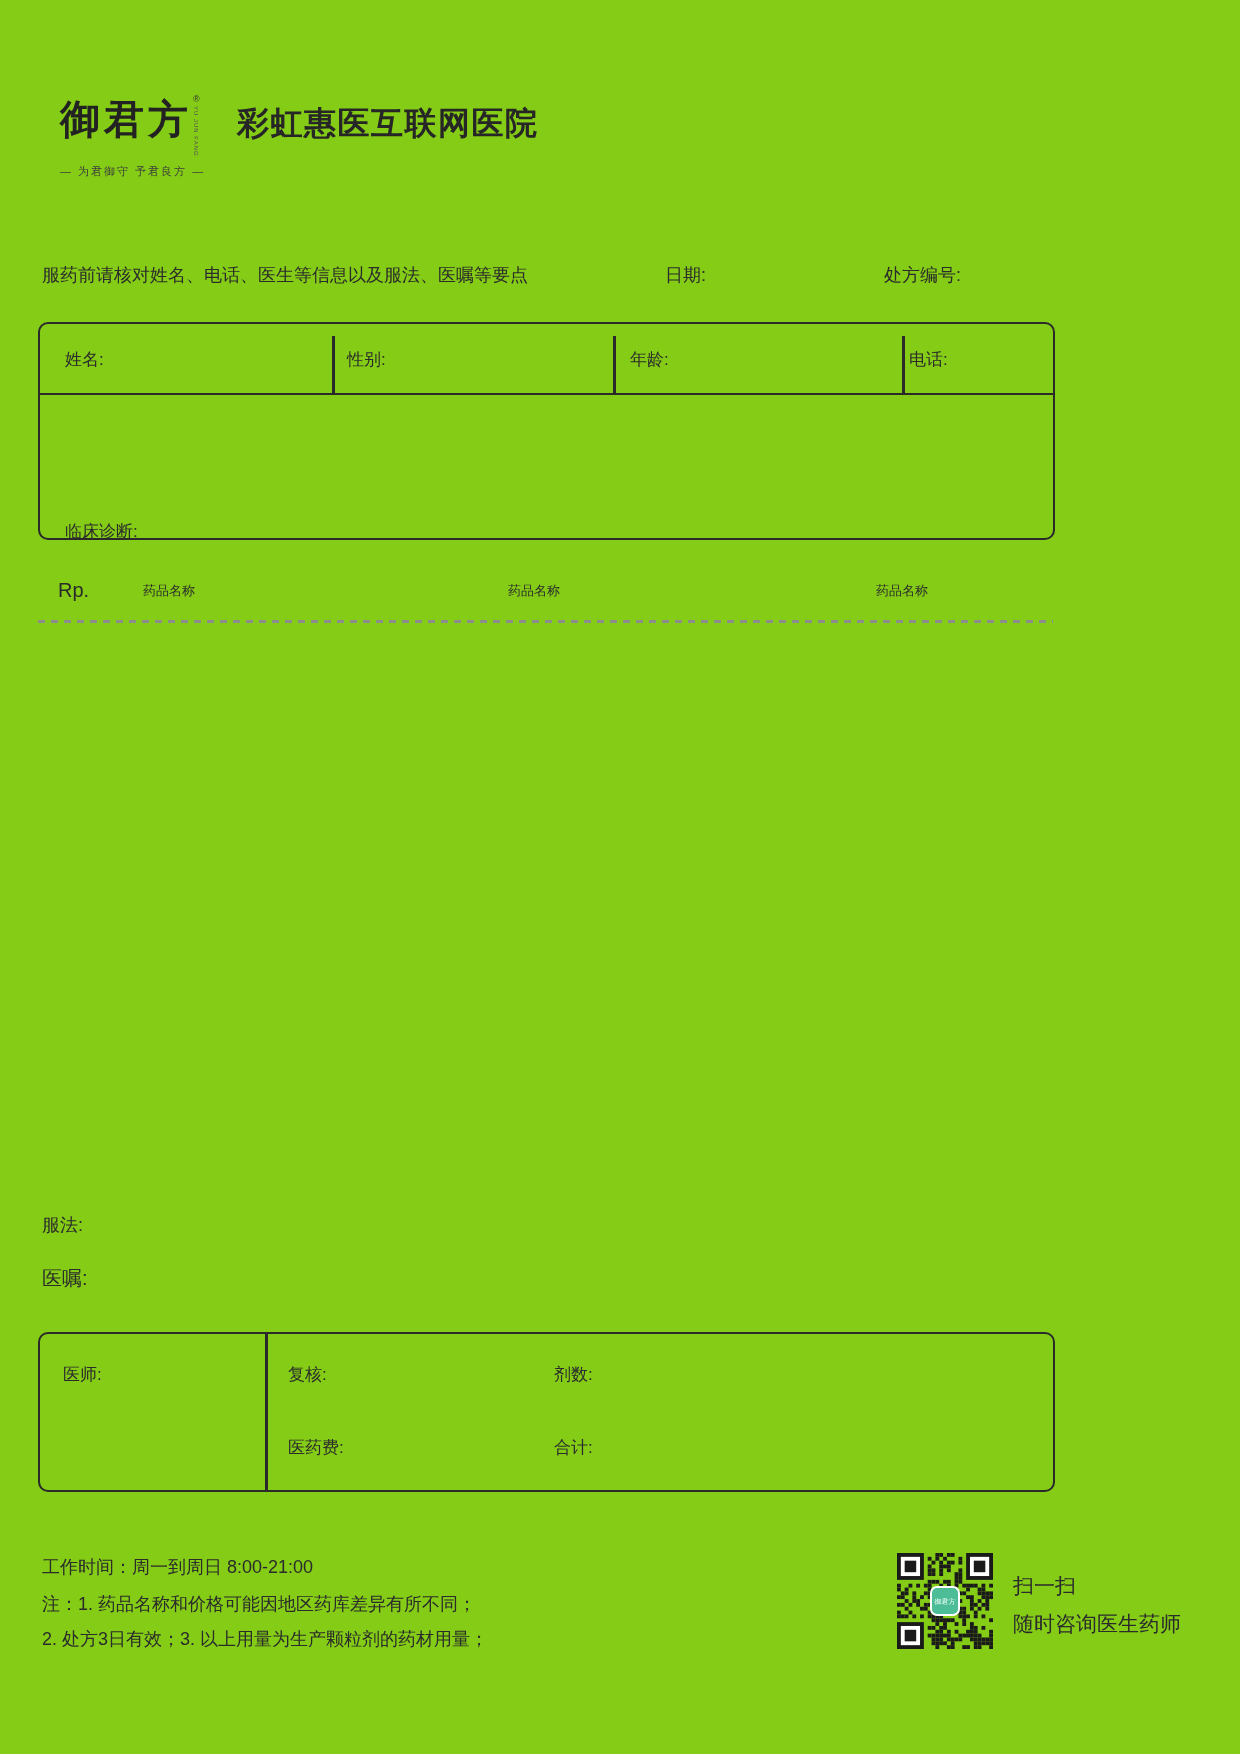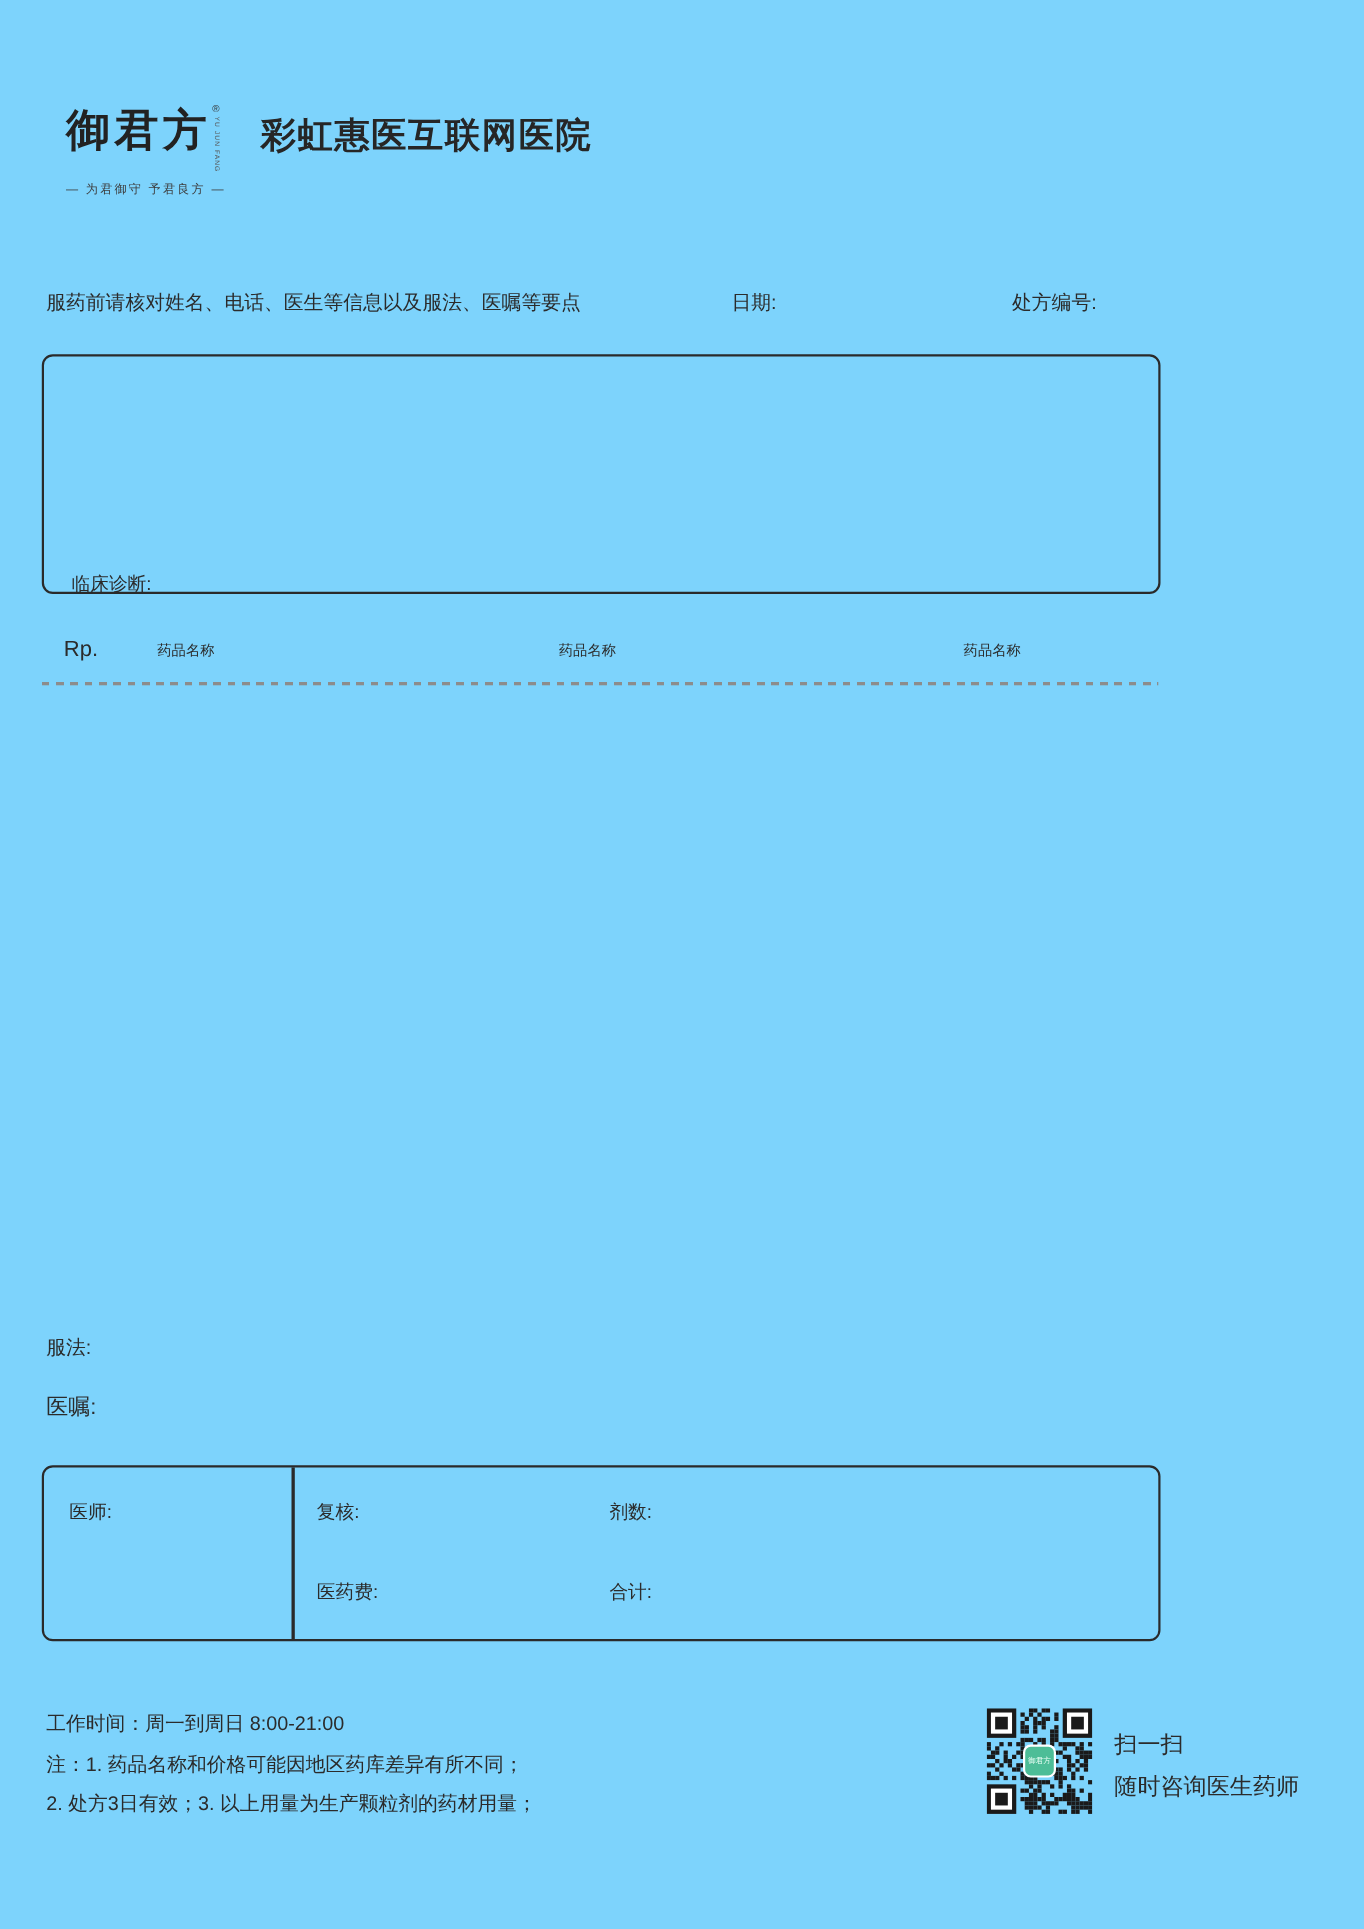--- a/index.html
+++ b/index.html
@@ -1,32 +1,32 @@
 <!DOCTYPE html>
 <html><head>
 <meta charset="utf-8">
 <style>
   html,body{margin:0;padding:0;background:#fff;}
-  .page{position:relative;width:1240px;height:1754px;background:#7dd3fc;overflow:hidden;
+  .page{position:relative;width:1240px;height:1754px;background:#84cc16;overflow:hidden;
         font-family:"Liberation Sans","DejaVu Sans",sans-serif;color:#2b2b2b;}
 
   
   .logo{position:absolute;left:60px;top:96px;}
   .logo-row{display:flex;align-items:flex-start;}
   .logo-text{font-family:"DejaVu Serif",serif;font-weight:700;font-size:40px;line-height:1.15;letter-spacing:4px;color:#222;}
   .logo-side{display:flex;flex-direction:column;align-items:center;margin-left:1px;margin-top:-2px;}
   .reg{font-size:9px;color:#333;}
   .vert{writing-mode:vertical-rl;font-size:6px;letter-spacing:1px;color:#555;margin-top:2px;}
   .logo-tagline{margin-top:7px;font-size:11px;letter-spacing:2px;color:#3c3c3c;white-space:nowrap;}
   .hospital{position:absolute;left:237px;top:102px;margin:0;font-size:32px;font-weight:800;letter-spacing:1.5px;color:#262626;font-family:Liberation Serif, serif;}
 
   
   .check-hint{position:absolute;left:42px;top:263px;font-size:18px;}
   .date-label{position:absolute;left:665px;top:263px;font-size:18px;}
-  .rxno-label{position:absolute;left:920px;top:263px;font-size:18px;}
+  .rxno-label{position:absolute;left:884px;top:263px;font-size:18px;}
 
   
   .patient-box{position:absolute;left:38px;top:322px;width:1013px;height:214px;
                border:2.5px solid #2a2a2a;border-radius:10px;}
   .p-row{position:absolute;left:0;width:100%;}
   .p-row1{top:0;height:69px;border-bottom:2.5px solid #2a2a2a;}
   .p-row2{top:71.5px;height:71px;border-bottom:2.5px solid #2a2a2a;}
   .p-row3{top:145px;height:69px;margin-top:27px;}
   .p-label{position:absolute;font-size:17px;top:50%;transform:translateY(-50%);white-space:nowrap;}
   .p-div{position:absolute;top:12px;bottom:0;width:2.5px;background:#2a2a2a;}
@@ -72,20 +72,29 @@
     </div>
     <div class="logo-tagline">— 为君御守 予君良方 —</div>
   </div>
   <h1 class="hospital">彩虹惠医互联网医院</h1>
 
   <div class="check-hint">服药前请核对姓名、电话、医生等信息以及服法、医嘱等要点</div>
   <div class="date-label">日期:</div>
   <div class="rxno-label">处方编号:</div>
 
   <div class="patient-box">
+    <div class="p-row p-row1">
+      <span class="p-label" style="left:25px">姓名:</span>
+      <span class="p-div" style="left:292px"></span>
+      <span class="p-label" style="left:307px">性别:</span>
+      <span class="p-div" style="left:573px"></span>
+      <span class="p-label" style="left:590px">年龄:</span>
+      <span class="p-div" style="left:862px"></span>
+      <span class="p-label" style="left:869px">电话:</span>
+    </div>
     <div class="p-row p-row3">
       <span class="p-label" style="left:25px">临床诊断:</span>
     </div>
   </div>
 
   <div class="rp">Rp.</div>
   <div class="rx-col" style="left:143px">药品名称</div>
   <div class="rx-col" style="left:508px">药品名称</div>
   <div class="rx-col" style="left:876px">药品名称</div>
   <div class="dashed-line"></div>

